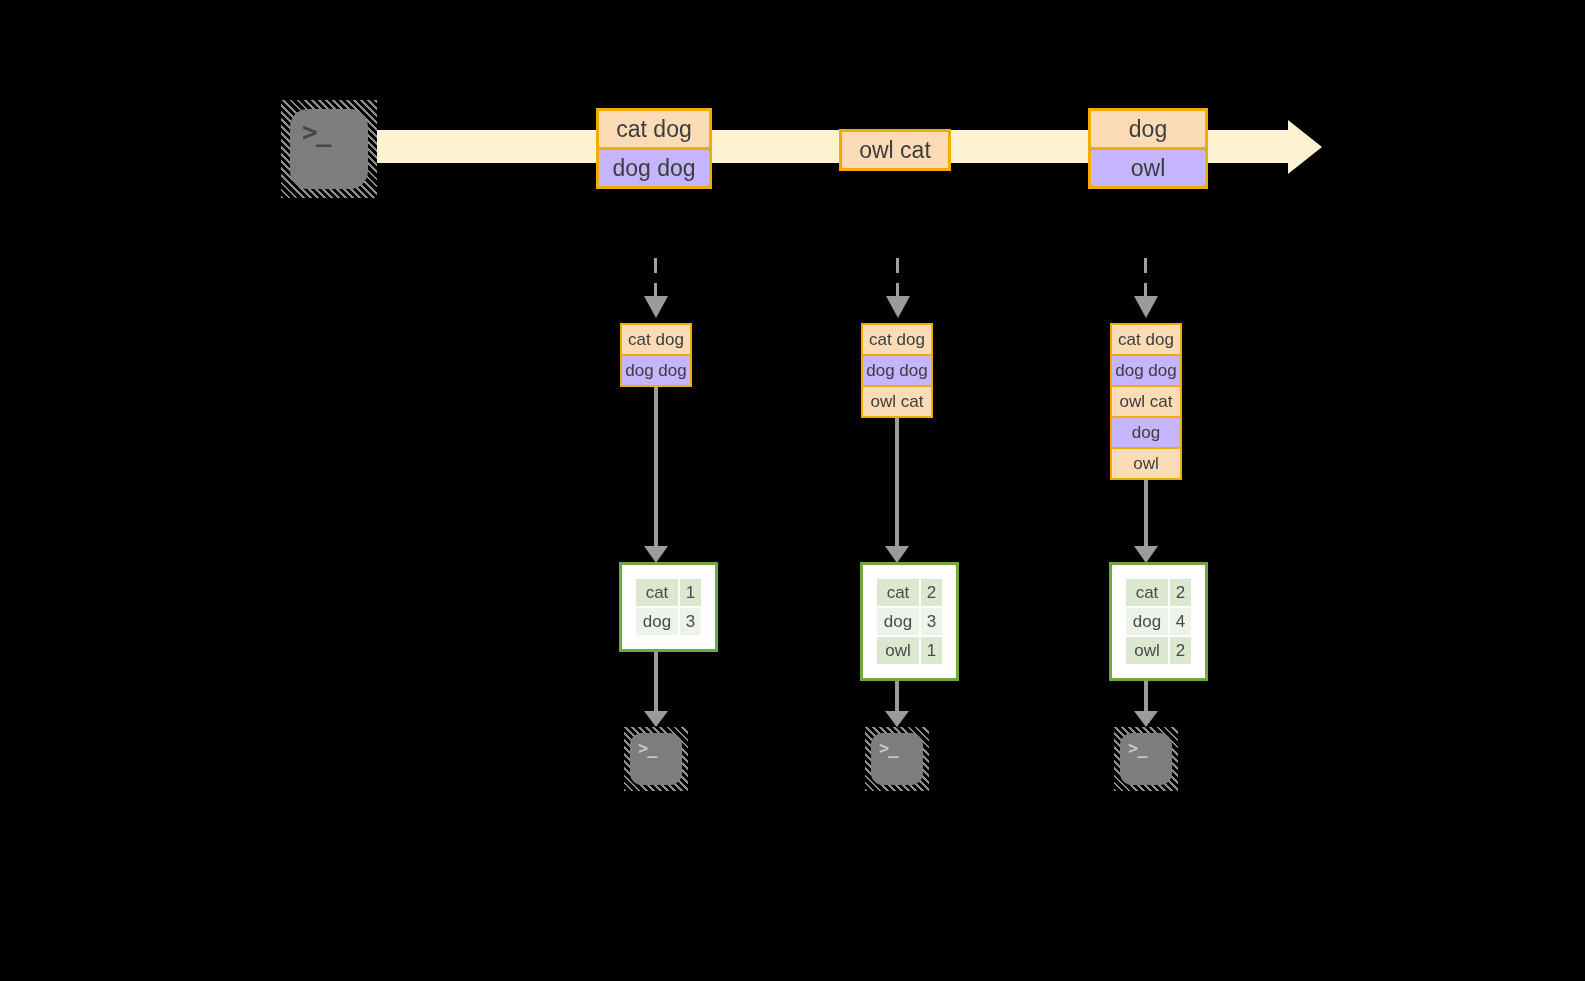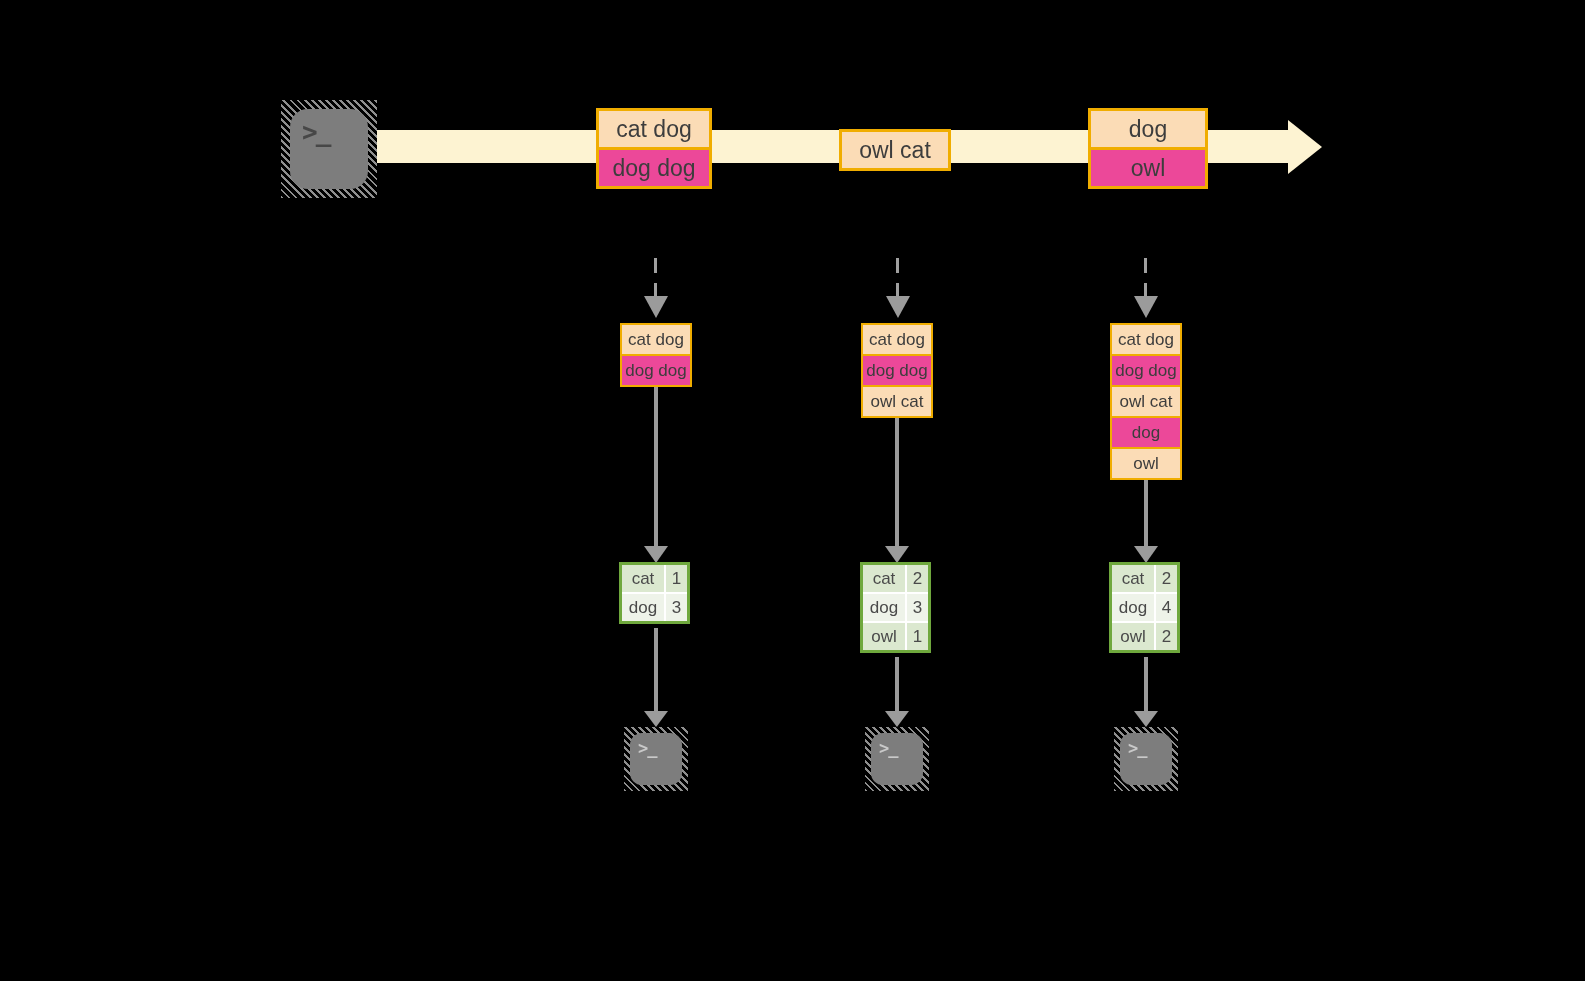--- a/index.html
+++ b/index.html
@@ -16,21 +16,21 @@
   .term-glyph{position:absolute;font-family:"DejaVu Sans Mono","Liberation Mono",monospace;font-weight:bold;}
   .src .term-glyph{left:12px;top:8px;font-size:26px;color:#474747;letter-spacing:-2px;}
   .out .term-glyph{left:8px;top:5px;font-size:17px;color:#c9c9c9;letter-spacing:-1px;}
   
   .stream-shaft{position:absolute;left:377px;top:130px;width:911px;height:33px;background:#fdf3d2;z-index:1;}
   .stream-head{position:absolute;left:1288px;top:120px;width:0;height:0;z-index:1;
     border-top:27px solid transparent;border-bottom:27px solid transparent;border-left:34px solid #fdf3d2;}
   
   .obox{position:absolute;display:grid;background:#f0ad00;border:3px solid #f0ad00;grid-gap:3px;z-index:2;}
   .ocell{display:flex;align-items:center;justify-content:center;color:#3d3d3d;}
-  .odark{background:#fbdcb6;} .olight{background:#ec4899;text-align:right;}
+  .odark{background:#fbdcb6;} .olight{background:#c4b5fd;text-align:right;}
   .sb{grid-auto-rows:36px;font-size:23px;}
   .sb1{left:596px;top:108px;width:110px;}
   .sb2{left:839px;top:129px;width:106px;}
   .sb3{left:1088px;top:108px;width:114px;}
   .ostack{position:absolute;display:grid;background:#f0ad00;border:2px solid #f0ad00;grid-gap:2px;
           grid-auto-rows:29px;font-size:17px;z-index:3;}
   .a1{left:620px;top:323px;width:68px;}
   .a2{left:861px;top:323px;width:68px;}
   .a3{left:1110px;top:323px;width:68px;}
   
@@ -46,21 +46,21 @@
   .mh{top:546px;border-top-width:17px;}
   .mh1{left:644px;} .mh2{left:885px;} .mh3{left:1134px;}
   .b1l{left:654px;top:628px;height:83px;} .b2l{left:895px;top:657px;height:54px;} .b3l{left:1144px;top:657px;height:54px;}
   .bh{top:711px;border-top-width:16px;}
   .bh1{left:644px;} .bh2{left:885px;} .bh3{left:1134px;}
   
   .banner{position:absolute;left:696px;top:462px;width:427px;height:44px;background:#ffffff;z-index:1;
           display:flex;align-items:center;justify-content:center;font-size:33px;color:#262626;}
   
   .gtable{position:absolute;top:562px;display:grid;grid-template-columns:42px 21px;grid-auto-rows:27px;
-          grid-gap:2px;padding:0;background:#ffffff;border:3px solid #6fa83d;z-index:3;}
+          grid-gap:2px;padding:14px;background:#ffffff;border:3px solid #6fa83d;z-index:3;}
   .g1{left:619px;} .g2{left:860px;} .g3{left:1109px;}
   .gcell{display:flex;align-items:center;justify-content:center;font-size:17px;color:#4a4a4a;}
   .gdark{background:#dbe8cf;} .glight{background:#eef3e9;}
 </style>
 </head>
 <body>
 
 <div class="stage">
 
   <div class="term src">

